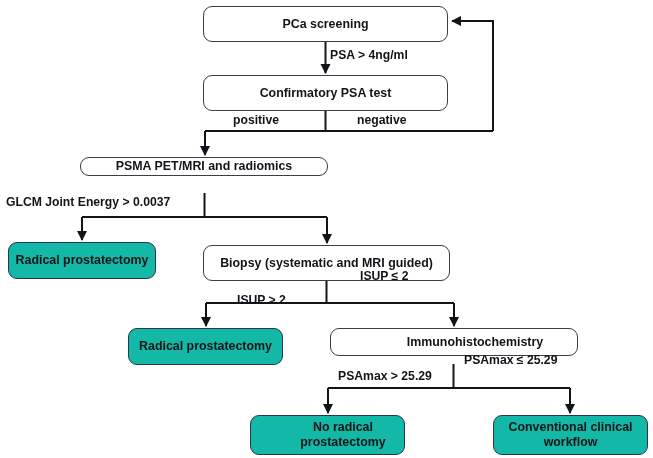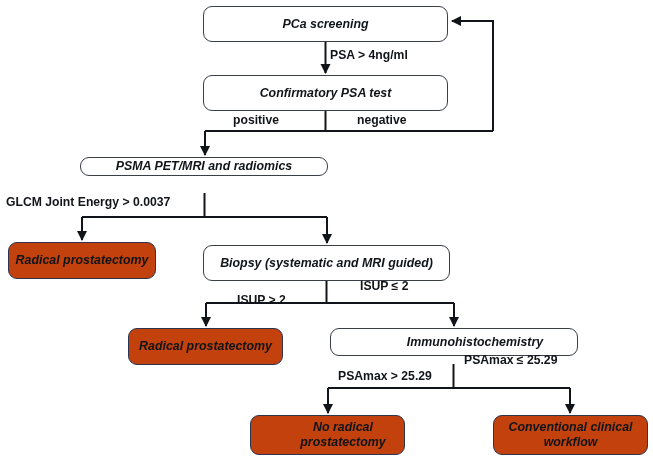--- a/index.html
+++ b/index.html
@@ -37,27 +37,26 @@
     align-items: center;
     justify-content: center;
     text-align: center;
     font-weight: bold;
     font-size: 12.4px;
     color: #111418;
     line-height: 1.18;
     padding: 2px 6px;
   }
   .node.blue {
-    background: #c2410c;
+    background: #14b8a6;
     border-color: #2b3550;
   }
   .node .label {
     display: block;
     width: 100%;
-    font-style: italic;
   }
   .edge-label {
     position: absolute;
     font-weight: bold;
     font-size: 12.2px;
     color: #111418;
     white-space: nowrap;
     line-height: 1;
   }
 </style>
@@ -144,21 +143,21 @@
   </div>
   <div class="edge-label" style="left:357px;top:114px;">
     <span>negative</span>
   </div>
   <div class="edge-label" style="left:6px;top:196px;">
     <span>GLCM Joint Energy &gt; 0.0037</span>
   </div>
   <div class="edge-label" style="left:237px;top:294px;">
     <span>ISUP &gt; 2</span>
   </div>
-  <div class="edge-label" style="left:360px;top:280px;">
+  <div class="edge-label" style="left:360px;top:270px;">
     <span>ISUP ≤ 2</span>
   </div>
   <div class="edge-label" style="left:338px;top:370px;">
     <span>PSAmax &gt; 25.29</span>
   </div>
   <div class="edge-label" style="left:464px;top:354px;">
     <span>PSAmax ≤ 25.29</span>
   </div>
 
 </div>

